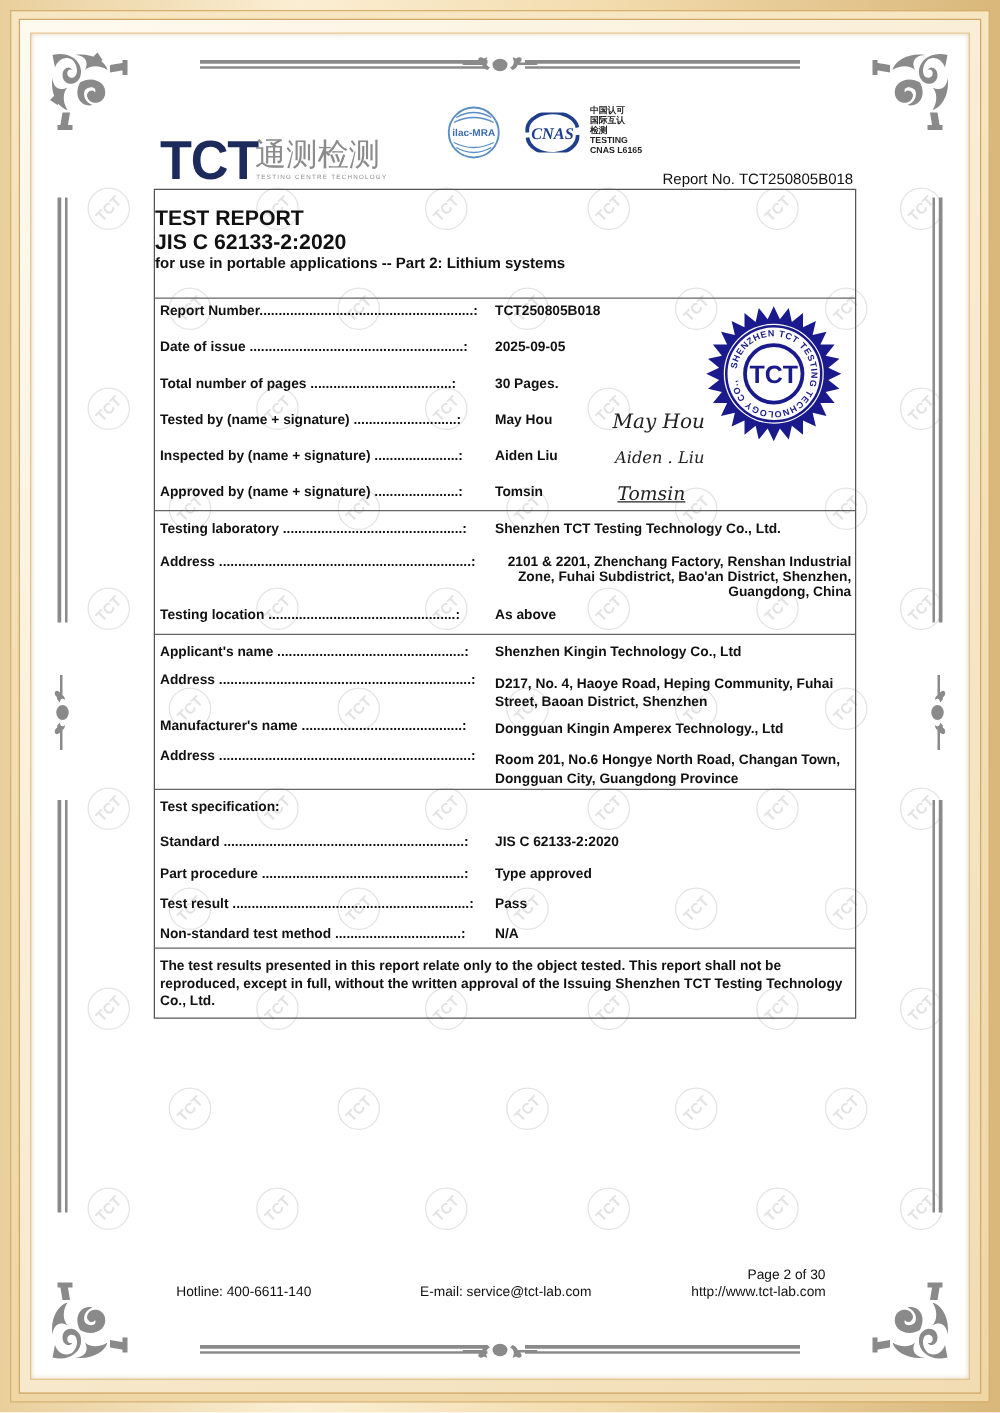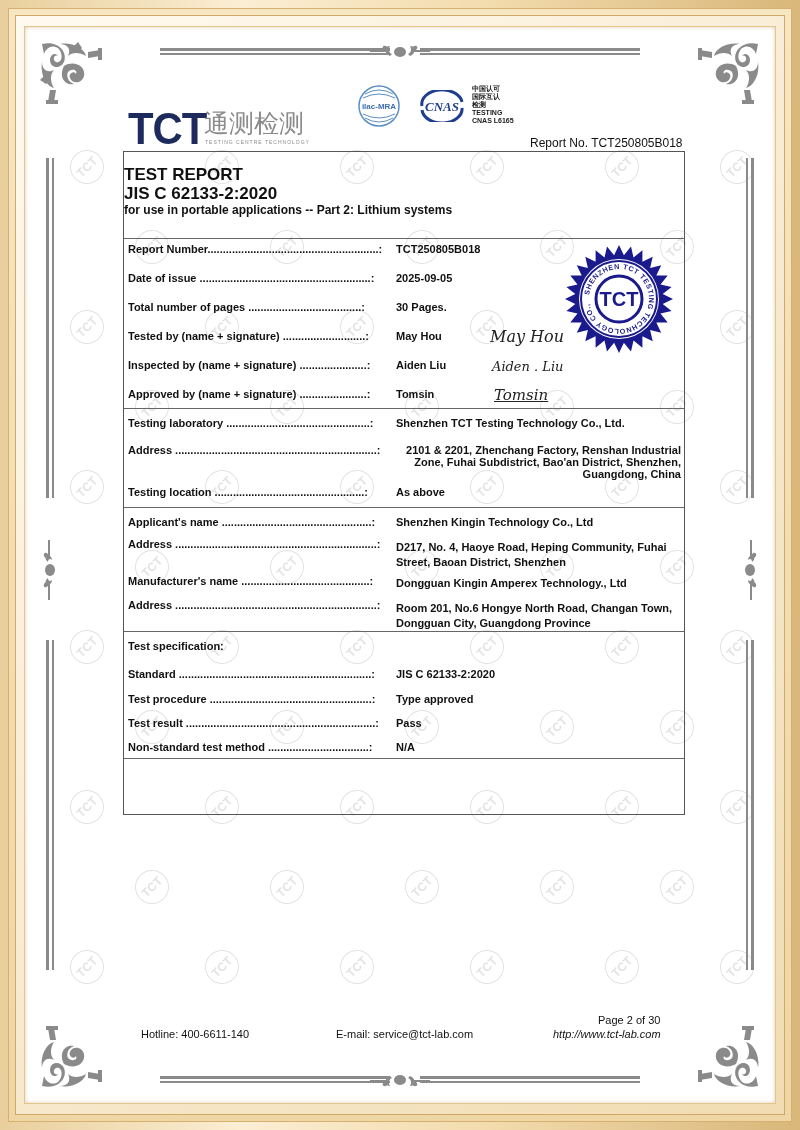--- a/index.html
+++ b/index.html
@@ -400,31 +400,32 @@
     </div>
   </div>
 
   <div class="sec" style="top:480px; height:127px;">
     <div class="row" style="top:8px; font-weight:bold;">Test specification:</div>
     <div class="row" style="top:36px;">
       <span class="lbl">Standard ...............................................................:</span>
       <span class="val">JIS C 62133-2:2020</span>
     </div>
     <div class="row" style="top:61px;">
-      <span class="lbl">Test procedure .....................................................:</span>
+      <span class="lbl">Part procedure .....................................................:</span>
       <span class="val">Type approved</span>
     </div>
     <div class="row" style="top:85px;">
       <span class="lbl">Test result ..............................................................:</span>
       <span class="val">Pass</span>
     </div>
     <div class="row" style="top:109px;">
       <span class="lbl">Non-standard test method .................................:</span>
       <span class="val">N/A</span>
     </div>
   </div>
 
+  <div class="disclaimer">The test results presented in this report relate only to the object tested. This report shall not be reproduced, except in full, without the written approval of the Issuing Shenzhen TCT Testing Technology Co., Ltd.</div>
 </div>
 
 <div class="footer" style="left:598px; top:1014px;">Page 2 of 30</div>
 <div class="footer" style="left:141px; top:1028px;">Hotline: 400-6611-140</div>
 <div class="footer" style="left:336px; top:1028px;">E-mail: service@tct-lab.com</div>
-<div class="footer" style="left:553px; top:1028px;font-style:italic;">http://www.tct-lab.com</div>
+<div class="footer" style="left:553px; top:1028px;">http://www.tct-lab.com</div>
 
 </body></html>

